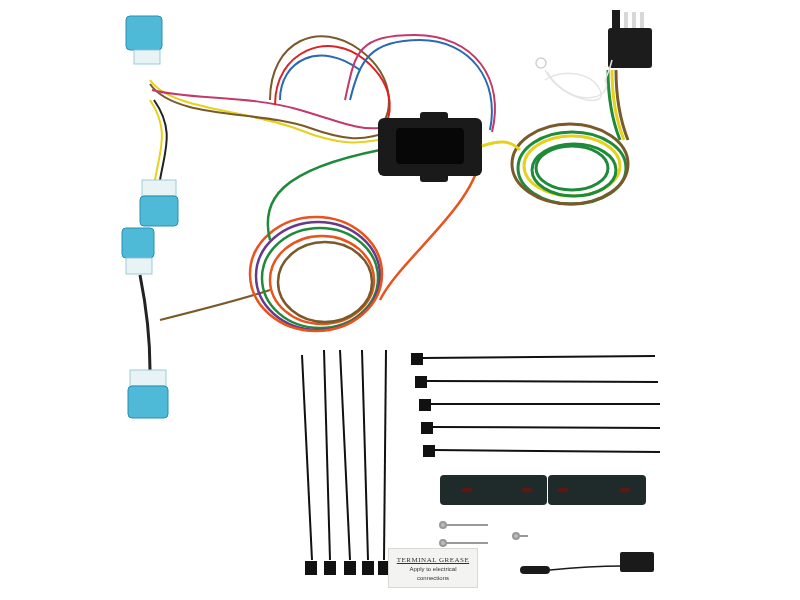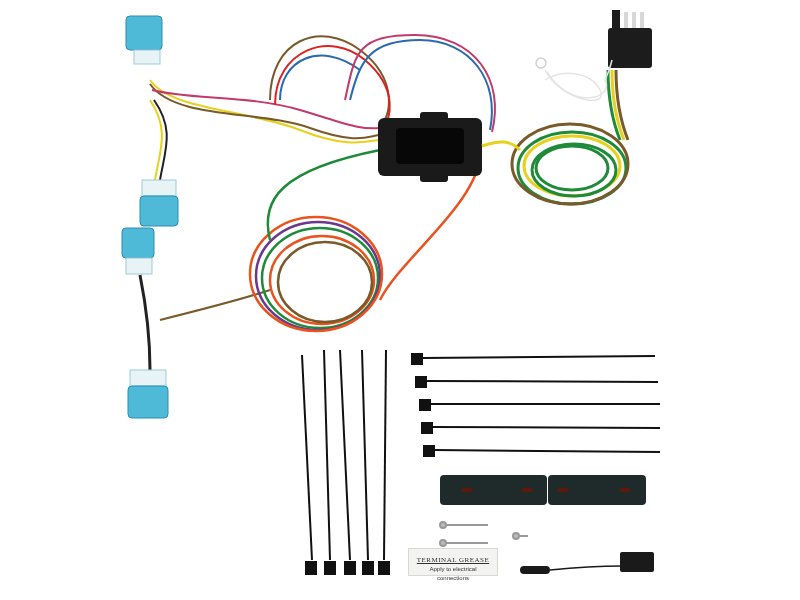--- a/index.html
+++ b/index.html
@@ -1,18 +1,18 @@
 <!DOCTYPE html>
 <html><head>
 <meta charset="utf-8">
 <style>
   html, body { margin: 0; padding: 0; background: #ffffff; }
   body { width: 800px; height: 600px; position: relative; overflow: hidden; font-family: "Liberation Sans", sans-serif; }
   .scene { position: absolute; left: 0; top: 0; width: 800px; height: 600px; }
-  .grease-label { position: absolute; left: 408px; top: 548px; width: 90px; height: 28px; background: #f3f3f1; border: 1px solid #d8d8d4; box-sizing: border-box; text-align: center; }
+  .grease-label { position: absolute; left: 388px; top: 548px; width: 90px; height: 40px; background: #f3f3f1; border: 1px solid #d8d8d4; box-sizing: border-box; text-align: center; }
   .grease-title { font-family: "Liberation Serif", serif; font-size: 7px; letter-spacing: 0.5px; text-decoration: underline; color: #333; margin-top: 7px; }
   .grease-sub { font-size: 6px; color: #333; line-height: 7px; margin-top: 2px; }
 </style>
 </head>
 <body>
 
 <svg class="scene" viewBox="0 0 800 600" width="800" height="600">
 
   <g fill="none" stroke-width="2">
     <path d="M150 80 C170 110, 250 110, 300 130 S370 140, 380 140" stroke="#e6d21c"></path>

